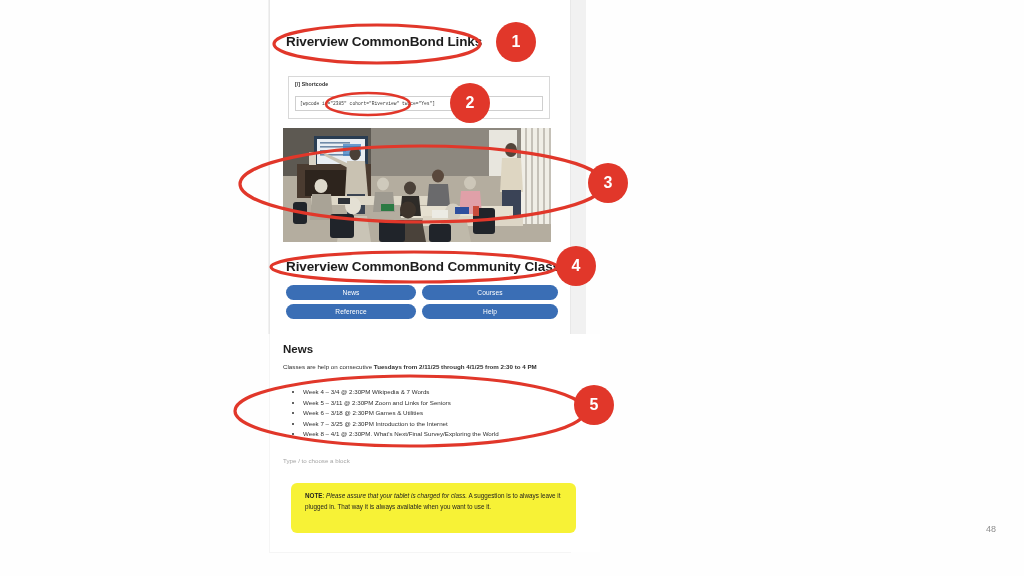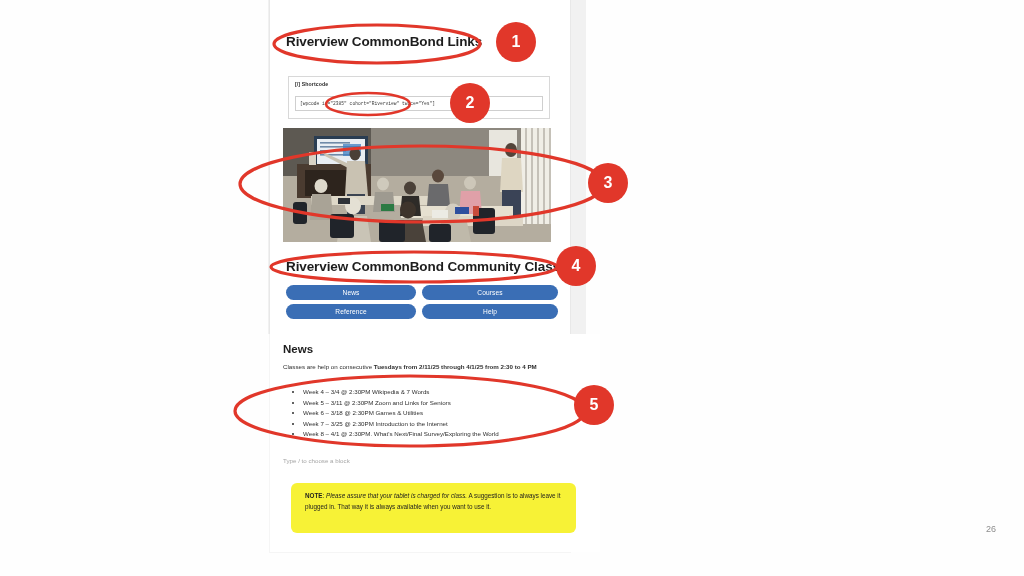--- a/index.html
+++ b/index.html
@@ -377,21 +377,21 @@
     <li>Week 7 – 3/25 @ 2:30PM Introduction to the Internet</li>
     <li>Week 8 – 4/1 @ 2:30PM. What's Next/Final Survey/Exploring the World</li>
   </ul>
 
   <div class="block-placeholder">Type / to choose a block</div>
 
   <div class="note-box">
     <div class="note-text"><b>NOTE</b><span>: </span><i>Please assure that your tablet is charged for class.</i><span>  A suggestion is to always leave it plugged in. That way it is always available when you want to use it.</span></div>
   </div>
 
-  <div class="page-number">26</div>
+  <div class="page-number">48</div>
 
   <svg class="annotations" viewBox="0 0 1024 576" xmlns="http://www.w3.org/2000/svg">
     <g fill="none" stroke="#e1372a" stroke-width="3.2" stroke-linecap="round">
       <ellipse cx="377" cy="44" rx="103" ry="19"></ellipse>
       <ellipse cx="368" cy="104" rx="42" ry="11" stroke-width="2.6"></ellipse>
       <ellipse cx="422" cy="184" rx="182" ry="38"></ellipse>
       <ellipse cx="414" cy="267" rx="143" ry="15"></ellipse>
       <ellipse cx="410" cy="411" rx="175" ry="35"></ellipse>
     </g>
   </svg>

